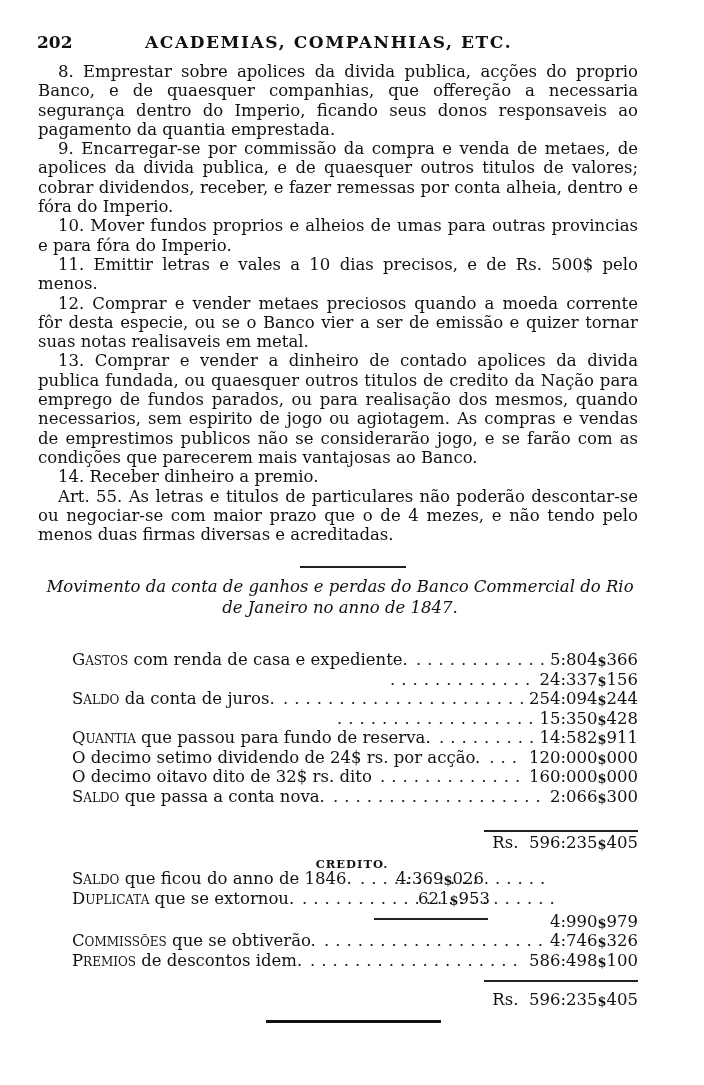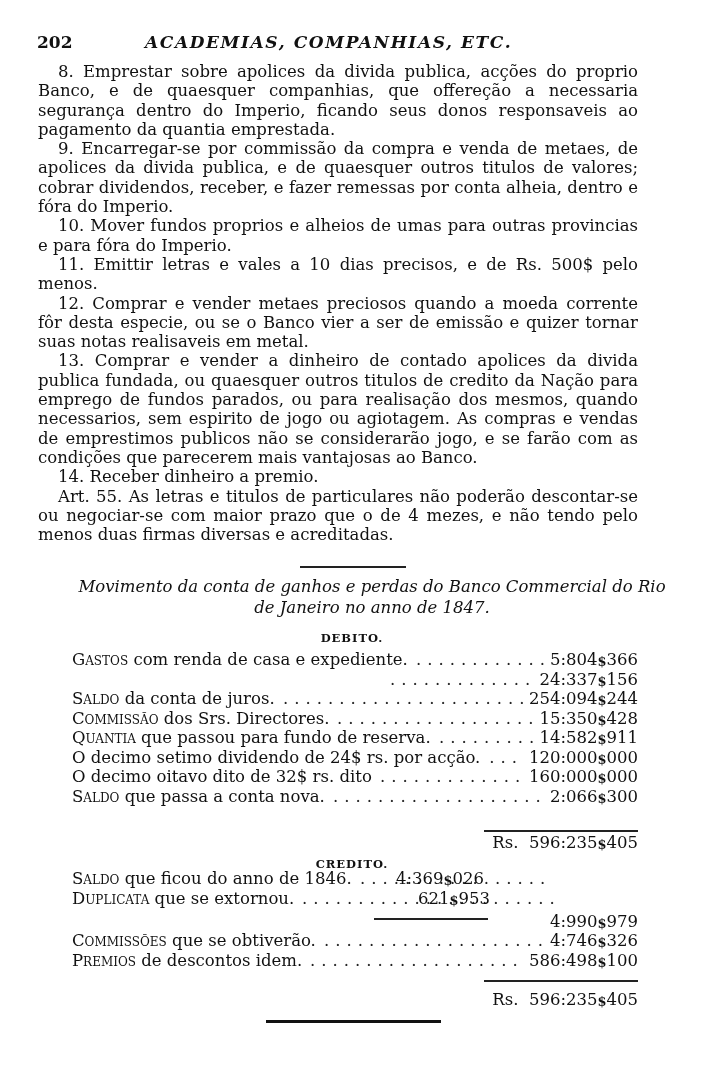--- a/index.html
+++ b/index.html
@@ -1,25 +1,25 @@
 <!DOCTYPE html>
 <html><head>
 <meta charset="utf-8">
 <style>
   html, body { margin: 0; padding: 0; background: #ffffff; }
   body { width: 704px; height: 1085px; position: relative; overflow: hidden;
     font-family: "DejaVu Serif", "Liberation Serif", serif; color: #111; }
   .page { position: absolute; left: 0; top: 0; width: 704px; height: 1085px; }
   .header { position: absolute; top: 32px; left: 37px; width: 620px; height: 24px; }
   .pnum { position: absolute; left: 0; top: 0; font-weight: bold; font-size: 17px; letter-spacing: 0; }
-  .running { position: absolute; left: 108px; top: 0; font-weight: bold; font-size: 17px; letter-spacing: 1.6px; font-style: italic; }
+  .running { position: absolute; left: 108px; top: 0; font-weight: bold; font-size: 17px; letter-spacing: 1.6px; }
   .body-text { position: absolute; left: 38px; top: 62px; width: 600px; font-size: 16.5px; line-height: 19.3px; text-align: justify; }
   .para { margin: 0; text-indent: 20px; }
   .sep-rule { position: absolute; left: 300px; top: 566px; width: 106px; height: 2px; background: #222; }
-  .title { position: absolute; left: 40px; top: 576px; width: 600px; text-align: center; font-style: italic; font-size: 16.5px; line-height: 21px; margin-left: 32px; }
+  .title { position: absolute; left: 40px; top: 576px; width: 600px; text-align: center; font-style: italic; font-size: 16.5px; line-height: 21px; }
   .sect { position: absolute; left: 0; width: 704px; text-align: center; font-size: 11.5px; font-weight: bold; letter-spacing: 1px; }
   .row { position: absolute; left: 72px; width: 566px; height: 20px; font-size: 16.5px; line-height: 20px; white-space: nowrap; }
   .row .lbl { position: absolute; left: 0; top: 0; }
   .row .lbl .sc { font-variant: small-caps; margin-top: 20px; }
   .row .dots { position: absolute; top: 0; letter-spacing: 6px; color: #222; }
   .row .amt { position: absolute; right: 0; top: 0; text-align: right; font-family: "DejaVu Serif", serif; }
   .cif { font-size: 13px; font-weight: bold; position: relative; top: 1px; }
   .rule { position: absolute; height: 1.5px; background: #222; }
   .bottom-rule { position: absolute; left: 266px; top: 1020px; width: 175px; height: 3px; background: #111; }
 </style>
@@ -41,39 +41,37 @@
     <p class="para">12. Comprar e vender metaes preciosos quando a moeda corrente fôr desta especie, ou se o Banco vier a ser de emissão e quizer tornar suas notas realisaveis em metal.</p>
     <p class="para">13. Comprar e vender a dinheiro de contado apolices da divida publica fundada, ou quaesquer outros titulos de credito da Nação para emprego de fundos parados, ou para realisação dos mesmos, quando necessarios, sem espirito de jogo ou agiotagem. As compras e vendas de emprestimos publicos não se considerarão jogo, e se farão com as condições que parecerem mais vantajosas ao Banco.</p>
     <p class="para">14. Receber dinheiro a premio.</p>
     <p class="para">Art. 55. As letras e titulos de particulares não poderão descontar-se ou negociar-se com maior prazo que o de 4 mezes, e não tendo pelo menos duas firmas diversas e acreditadas.</p>
   </div>
 
   <div class="sep-rule"></div>
 
   <div class="title">Movimento da conta de ganhos e perdas do Banco Commercial do Rio de Janeiro no anno de 1847.</div>
 
-  <div class="sect" style="top:631px;">DEBITO.</div>
 
   <div id="debito-rows">
       <div class="row" style="top: 650px;">
         <span class="lbl"><span class="sc">Gastos</span><span> com renda de casa e expediente.</span></span>
         <span class="dots" style="left: 344px; width: 128px; overflow: hidden; text-align: right;">............</span>
         <span class="amt"><span>5:804</span><span class="cif">$</span><span>366</span></span>
       </div>
       <div class="row" style="top: 669.5px;">
         <span class="dots" style="left: 318px; width: 143px; overflow: hidden; text-align: right;">..............</span>
         <span class="amt"><span>24:337</span><span class="cif">$</span><span>156</span></span>
       </div>
       <div class="row" style="top: 689px;">
         <span class="lbl"><span class="sc">Saldo</span><span> da conta de juros.</span></span>
         <span class="dots" style="left: 211px; width: 240px; overflow: hidden; text-align: right;">.......................</span>
         <span class="amt"><span>254:094</span><span class="cif">$</span><span>244</span></span>
       </div>
       <div class="row" style="top: 708.5px;">
-        <span class="lbl"><span class="sc">Commissão</span><span> dos Srs. Directores.</span></span>
         <span class="dots" style="left: 265px; width: 196px; overflow: hidden; text-align: right;">...................</span>
         <span class="amt"><span>15:350</span><span class="cif">$</span><span>428</span></span>
       </div>
       <div class="row" style="top: 728px;">
         <span class="lbl"><span class="sc">Quantia</span><span> que passou para fundo de reserva.</span></span>
         <span class="dots" style="left: 367px; width: 94px; overflow: hidden; text-align: right;">.........</span>
         <span class="amt"><span>14:582</span><span class="cif">$</span><span>911</span></span>
       </div>
       <div class="row" style="top: 747.5px;">
         <span class="lbl"><span class="sc"></span><span>O decimo setimo dividendo de 24$ rs. por acção.</span></span>

